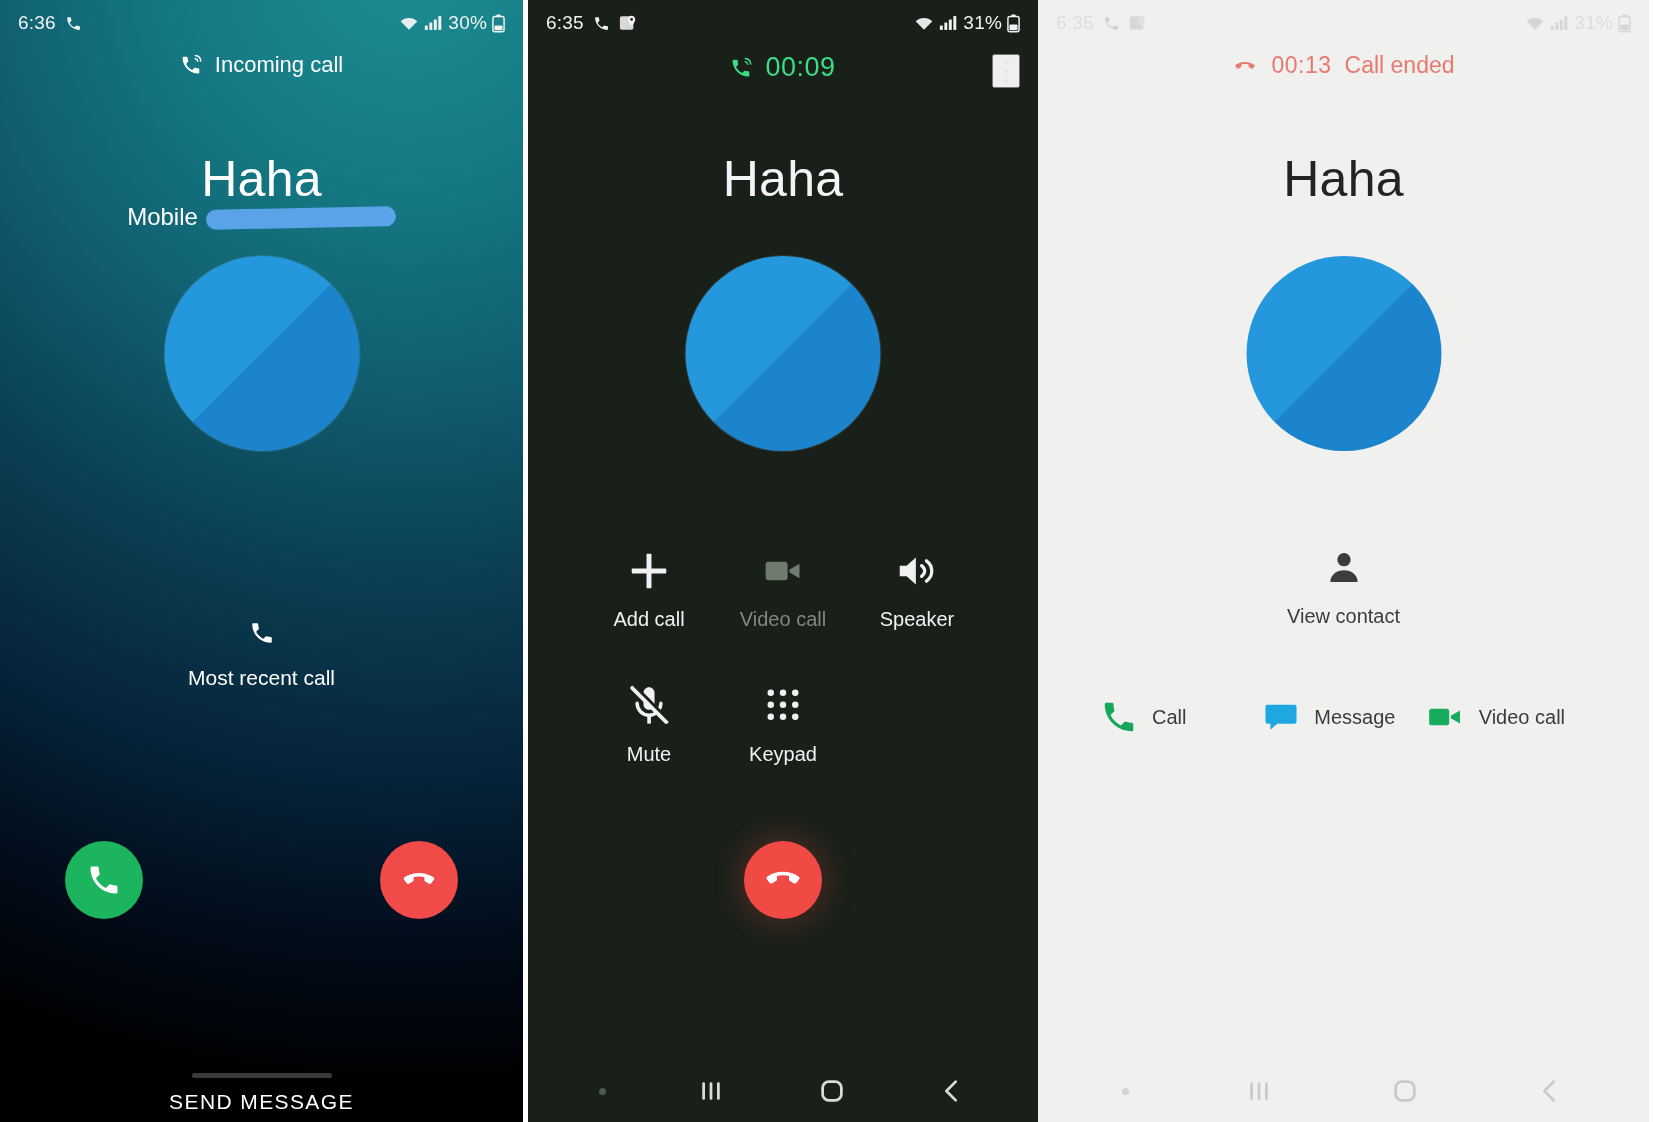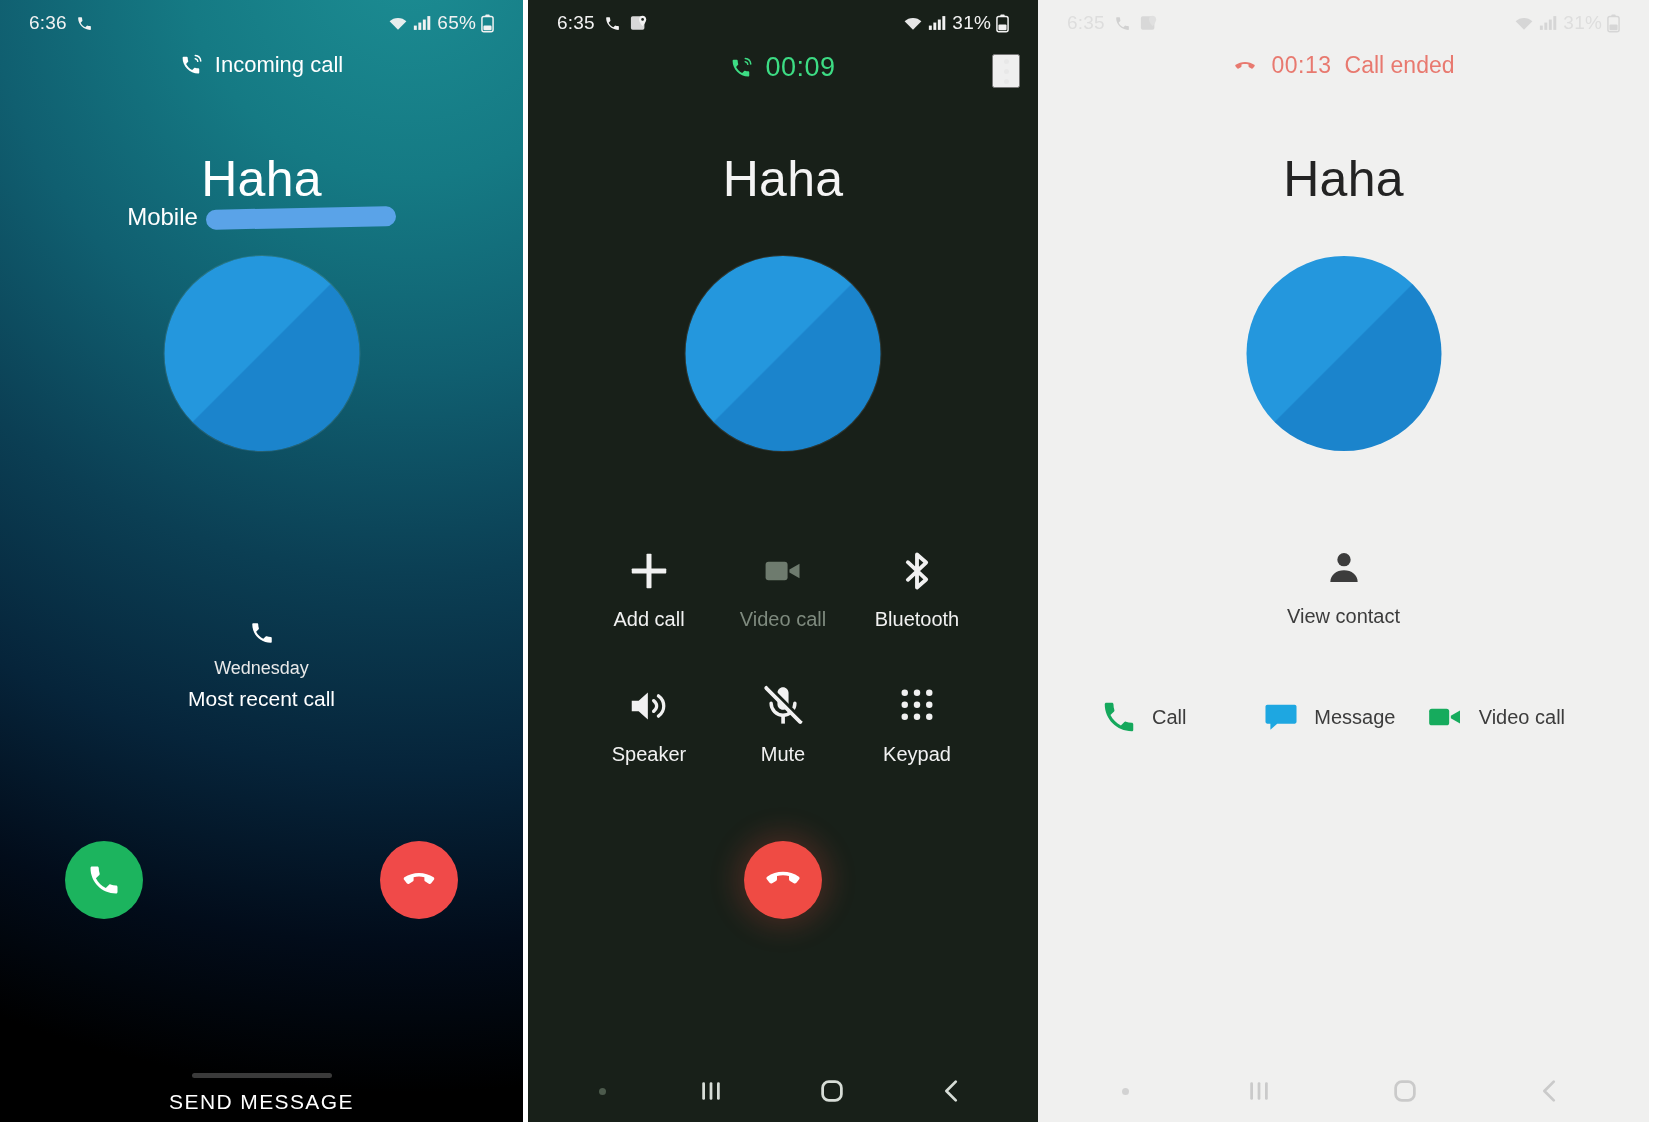--- a/index.html
+++ b/index.html
@@ -23,21 +23,21 @@
     background:
       radial-gradient(circle at 78% -4%, #1c8d93 0%, #157a84 18%, #105f70 34%, #0b3f54 50%, #06243a 66%, #020c1a 80%, #000000 92%);
   }
   .bg2 { position:absolute; inset:0; background:#182019; }
   .bg3 { position:absolute; inset:0; background:#f0f0ef; }
 
   
   .statusbar {
     position: absolute; top: 0; left: 0; right: 0; height: 46px;
     display: flex; align-items: center; justify-content: space-between;
-    padding: 0 29px;
+    padding: 0 18px;
     font-size: 19px; letter-spacing: .2px;
   }
   .sb-left { display: flex; align-items: center; gap: 9px; }
   .sb-right { display: flex; align-items: center; gap: 5px; font-size: 19px; }
   .sb-light { color: #f2f2f2; }
   .sb-faded { color: #cfcfcf; opacity: .55; }
 
   .ico { display: inline-block; line-height: 0; }
   .ico svg { display: block; }
 
@@ -203,21 +203,21 @@
             </svg>
         </span>
         <span class="ico">
           <svg width="19" height="16" viewBox="0 0 22 18" fill="#f2f2f2">
               <rect x="1" y="12" width="3.4" height="5"></rect>
               <rect x="6.2" y="8.5" width="3.4" height="8.5"></rect>
               <rect x="11.4" y="5" width="3.4" height="12"></rect>
               <rect x="16.6" y="1" width="3.4" height="16"></rect>
             </svg>
         </span>
-        <span>65%</span>
+        <span>30%</span>
         <span class="ico">
           <svg width="13" height="19" viewBox="0 0 14 20" fill="none">
               <rect x="1" y="2.5" width="12" height="16.5" rx="2.2" stroke="#f2f2f2" stroke-width="1.6"></rect>
               <rect x="4.6" y="0.4" width="4.8" height="2.2" rx="1" fill="#f2f2f2"></rect>
               <rect x="2.6" y="12.2" width="8.8" height="5.2" rx="1.2" fill="#f2f2f2"></rect>
             </svg>
         </span>
       </div>
     </div>
 
@@ -238,21 +238,20 @@
     </div>
 
     <div class="avatar a"></div>
 
     <div class="recent">
       <div class="ph ico">
         <svg width="26" height="26" viewBox="0 0 24 24" fill="#ffffff">
             <path d="M6.6 10.8c1.4 2.8 3.8 5.1 6.6 6.6l2.2-2.2c.3-.3.7-.4 1-.2 1.1.4 2.4.6 3.6.6.6 0 1 .4 1 1V20c0 .6-.4 1-1 1C10.6 21 3 13.4 3 4c0-.6.4-1 1-1h3.5c.6 0 1 .4 1 1 0 1.3.2 2.5.6 3.6.1.3 0 .7-.2 1l-2.3 2.2z"></path>
           </svg>
       </div>
-      <div class="day">Wednesday</div>
       <div class="most">Most recent call</div>
     </div>
 
     <button class="roundbtn answer">
       <span class="ico">
         <svg width="36" height="36" viewBox="0 0 24 24" fill="#ffffff">
             <path d="M6.6 10.8c1.4 2.8 3.8 5.1 6.6 6.6l2.2-2.2c.3-.3.7-.4 1-.2 1.1.4 2.4.6 3.6.6.6 0 1 .4 1 1V20c0 .6-.4 1-1 1C10.6 21 3 13.4 3 4c0-.6.4-1 1-1h3.5c.6 0 1 .4 1 1 0 1.3.2 2.5.6 3.6.1.3 0 .7-.2 1l-2.3 2.2z"></path>
           </svg>
       </span>
     </button>
@@ -346,28 +345,20 @@
         <span class="lbl">Add call</span>
       </button>
       <button class="ctrl disabled">
         <span class="gi">
           <svg width="44" height="44" viewBox="0 0 24 24" fill="#6e7b6e">
               <rect x="2.5" y="7" width="12" height="10" rx="1.6"></rect>
               <path d="M15.5 11.2 21 8.1v7.8l-5.5-3.1z"></path>
             </svg>
         </span>
         <span class="lbl">Video call</span>
-      </button>
-      <button class="ctrl">
-        <span class="gi">
-          <svg width="44" height="44" viewBox="0 0 24 24" fill="none" stroke="#f1f1f1" stroke-width="2.1" stroke-linejoin="round" stroke-linecap="round">
-              <path d="M7 7.2 17 16.6 12 21V3l5 4.4L7 16.8"></path>
-            </svg>
-        </span>
-        <span class="lbl">Bluetooth</span>
       </button>
 
       <button class="ctrl">
         <span class="gi">
           <svg width="46" height="46" viewBox="0 0 24 24" fill="#f1f1f1">
               <path d="M3 9.2h3.6L11.4 5v14L6.6 14.8H3z"></path>
               <path d="M14.4 9.2c1 .8 1.6 1.7 1.6 2.8s-.6 2-1.6 2.8" stroke="#f1f1f1" stroke-width="1.7" fill="none" stroke-linecap="round"></path>
               <path d="M16.9 6.7c1.8 1.3 2.8 3.1 2.8 5.3s-1 4-2.8 5.3" stroke="#f1f1f1" stroke-width="1.7" fill="none" stroke-linecap="round"></path>
             </svg>
         </span>

